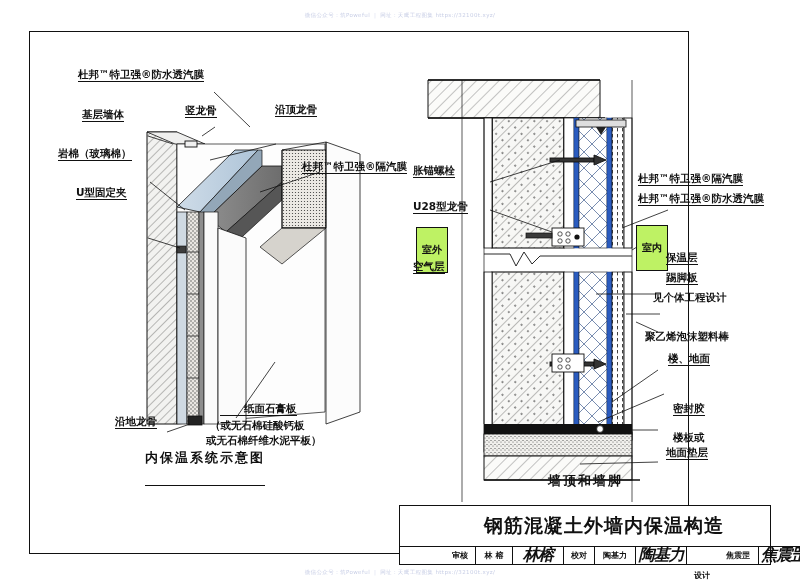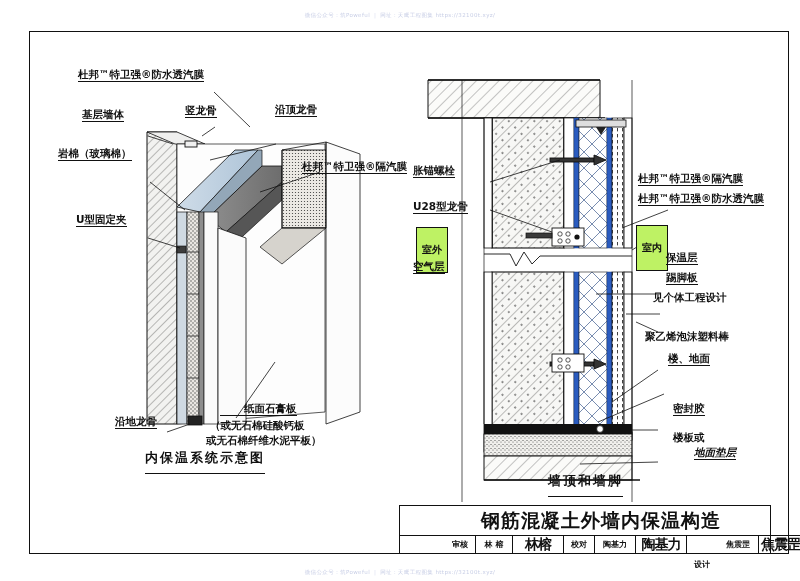--- a/index.html
+++ b/index.html
@@ -11,62 +11,62 @@
   .watermark{
     position:absolute;left:0;width:800px;text-align:center;
     font-size:5.5px;color:#c9cfe6;letter-spacing:.4px;white-space:nowrap;
     font-family:"DejaVu Sans",sans-serif;
   }
   .wm-top{top:12px;}
   .wm-bot{top:569px;}
 
   
   .sheet{
-    position:absolute;left:29px;top:31px;width:760px;height:523px;
+    position:absolute;left:29px;top:31px;width:660px;height:523px;
     border:1.6px solid #111;box-sizing:border-box;background:#fff;
   }
 
   
   .lbl{
     position:absolute;font-size:10.5px;line-height:12px;white-space:nowrap;
     color:#111;font-family:"DejaVu Sans",sans-serif;font-weight:700;
   }
   .lbl.ul{border-bottom:1px solid #111;padding-bottom:1px;}
 
   .boxlbl{
     position:absolute;font-size:10px;font-weight:700;color:#111;
     border:1px solid #111;padding:15px 5px;background:#bef264;white-space:nowrap;
     font-family:"DejaVu Sans",sans-serif;
   }
 
   .cap{
     position:absolute;font-size:13px;font-weight:700;letter-spacing:2px;
-    color:#111;border-bottom:1.4px solid #111;padding-bottom:6px;white-space:nowrap;
+    color:#111;border-bottom:1.4px solid #111;padding-bottom:18px;white-space:nowrap;
     font-family:Liberation Serif, serif;
   }
 
   
   .titleblock{
-    position:absolute;left:399px;top:505px;width:372px;height:49px;
+    position:absolute;left:399px;top:505px;width:372px;height:60px;
     border:1.4px solid #111;box-sizing:border-box;display:flex;background:#fff;justify-content:space-between;
   }
   .tb-left{flex:1;display:flex;flex-direction:column;border-right:1.4px solid #111;}
   .tb-title{
     flex:1;display:flex;align-items:center;justify-content:center;
     font-size:19px;font-weight:700;letter-spacing:1px;color:#111;
     border-bottom:1.2px solid #111;font-family:"DejaVu Sans",sans-serif;
   }
   .tb-sign{height:17px;display:flex;align-items:stretch;font-size:8px;}
   .tb-sign > div{
     display:flex;align-items:center;justify-content:center;
     border-right:1px solid #111;padding:0 2px;white-space:nowrap;
     font-weight:700;color:#111;
   }
   .tb-sign > div:last-child{border-right:none;}
-  .sg{font-family:"DejaVu Serif",serif;font-size:14px;
+  .sg{font-family:"DejaVu Serif",serif;font-style:italic;font-size:16px;
       font-weight:700;color:#111;letter-spacing:-1px;}
   .tb-right{width:108px;display:flex;flex-direction:column;}
   .tb-r-row{flex:1;display:flex;}
   .tb-r-row:first-child{border-bottom:1.2px solid #111;}
   .tb-r-key{
     width:36px;display:flex;align-items:center;justify-content:center;
     border-right:1.2px solid #111;font-size:8.5px;font-weight:700;color:#111;
   }
   .tb-r-val{
     flex:1;display:flex;align-items:center;justify-content:center;
@@ -159,21 +159,21 @@
 
   <div class="lbl ul" style="left:48px;top:36px;">
     <span>杜邦™特卫强®防水透汽膜</span>
   </div>
   <div class="lbl ul" style="left:52px;top:76px;">
     <span>基层墙体</span>
   </div>
   <div class="lbl ul" style="left:28px;top:115px;">
     <span>岩棉（玻璃棉）</span>
   </div>
-  <div class="lbl ul" style="left:46px;top:181px;">
+  <div class="lbl ul" style="left:46px;top:154px;">
     <span>U型固定夹</span>
   </div>
   <div class="lbl ul" style="left:155px;top:72px;">
     <span>竖龙骨</span>
   </div>
   <div class="lbl ul" style="left:245px;top:71px;">
     <span>沿顶龙骨</span>
   </div>
   <div class="lbl ul" style="left:272px;top:128px;">
     <span>杜邦™特卫强®隔汽膜</span>
@@ -353,21 +353,21 @@
   </div>
   <div class="lbl ul" style="left:638px;top:320px;">
     <span>楼、地面</span>
   </div>
   <div class="lbl ul" style="left:643px;top:370px;">
     <span>密封胶</span>
   </div>
   <div class="lbl" style="left:643px;top:399px;">
     <span>楼板或</span>
   </div>
-  <div class="lbl ul" style="left:664px;top:414px;font-style:italic;">
+  <div class="lbl ul" style="left:636px;top:414px;">
     <span>地面垫层</span>
   </div>
 
   <div class="cap" style="left:518px;top:440px;">墙顶和墙脚</div>
 </div>
 
 <div class="titleblock">
   <div class="tb-left">
     <div class="tb-title">钢筋混凝土外墙内保温构造</div>
     <div class="tb-sign">

